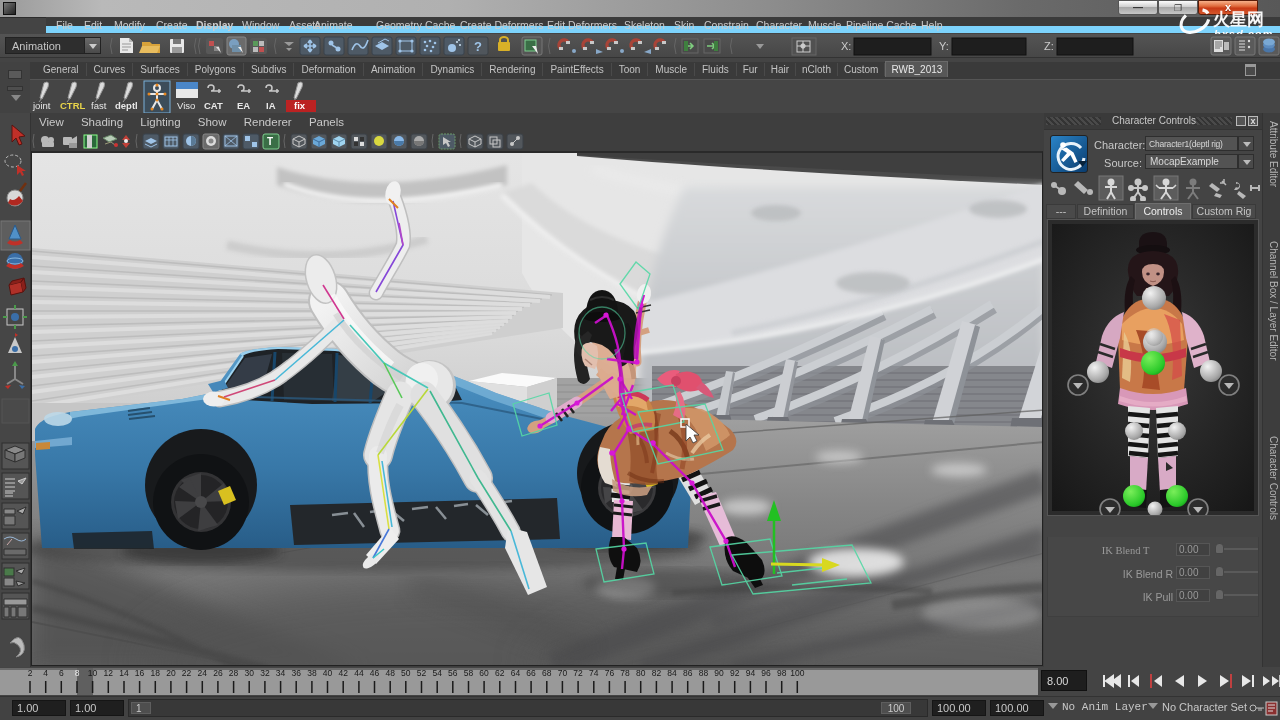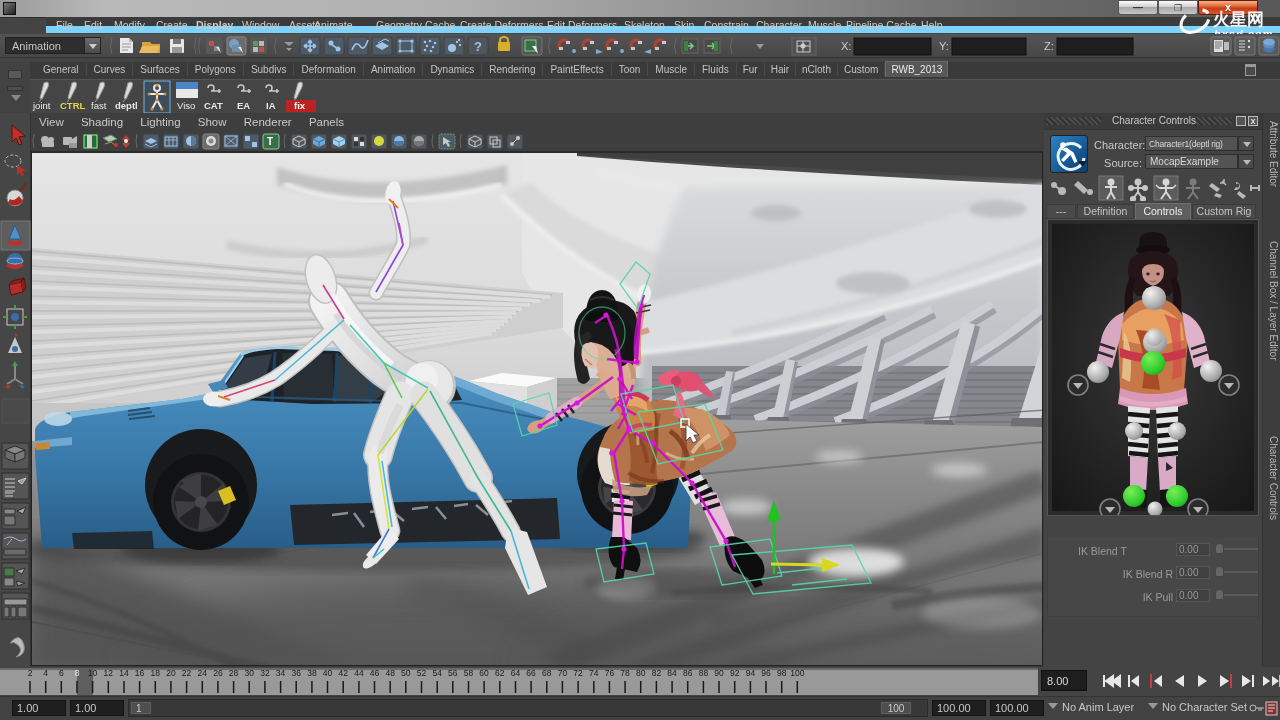--- a/index.html
+++ b/index.html
@@ -1082,21 +1082,21 @@
             </g>
     <g transform="translate(150,289)">
               <circle r="10" fill="#2c2c2c" stroke="#808080" stroke-width="1.6"></circle>
               <path d="M-5 -2 L5 -2 L0 4 Z" fill="#b8b8b8"></path>
             </g>
    </g>
   </svg>
  </div>
 
  <div class="abs" style="left:3px;top:424px;width:212px;height:80px;background:#474747;border:1px solid #3f3f3f;border-top:none;">
-   <div class="abs" style="left:30px;top:8px;width:95px;color:#9a9a9a;font-size:10.5px;text-align:left;">IK Blend T</div>
+   <div class="abs" style="left:30px;top:8px;width:95px;color:#9a9a9a;font-size:10.5px;text-align:center;font-family:Liberation Serif, serif;">IK Blend T</div>
    <div class="abs" style="left:128px;top:6px;width:34px;height:13px;background:#414141;border:1px solid #565656;color:#999;font-size:10px;padding:0 2px;">0.00</div>
    <div class="abs" style="left:170px;top:11px;width:40px;height:2px;background:#5a5a5a;"></div>
    <div class="abs" style="left:167px;top:6px;width:9px;height:11px;background:#666;border-radius:4px 4px 2px 2px;border:1px solid #444;"></div>
    <div class="abs" style="left:30px;top:31px;width:95px;color:#9a9a9a;font-size:10.5px;text-align:right;">IK Blend R</div>
    <div class="abs" style="left:128px;top:29px;width:34px;height:13px;background:#414141;border:1px solid #565656;color:#999;font-size:10px;padding:0 2px;">0.00</div>
    <div class="abs" style="left:170px;top:34px;width:40px;height:2px;background:#5a5a5a;"></div>
    <div class="abs" style="left:167px;top:29px;width:9px;height:11px;background:#666;border-radius:4px 4px 2px 2px;border:1px solid #444;"></div>
    <div class="abs" style="left:30px;top:54px;width:95px;color:#9a9a9a;font-size:10.5px;text-align:right;">IK Pull</div>
    <div class="abs" style="left:128px;top:52px;width:34px;height:13px;background:#414141;border:1px solid #565656;color:#999;font-size:10px;padding:0 2px;">0.00</div>
    <div class="abs" style="left:170px;top:57px;width:40px;height:2px;background:#5a5a5a;"></div>
@@ -1258,21 +1258,21 @@
 <div class="abs" id="rangerow" style="left:0;top:696px;width:1280px;height:24px;background:#424242;border-top:1px solid #333;">
   <div class="abs" style="left:12px;top:3px;width:54px;height:16px;background:#1f1f1f;border:1px solid #151515;color:#c8c8c8;font-size:11px;line-height:15px;padding-left:4px;">1.00</div>
   <div class="abs" style="left:70px;top:3px;width:54px;height:16px;background:#1f1f1f;border:1px solid #151515;color:#c8c8c8;font-size:11px;line-height:15px;padding-left:4px;">1.00</div>
   <div class="abs" style="left:128px;top:2px;width:800px;height:18px;background:#383838;border:1px solid #2a2a2a;">
     <div class="abs" style="left:2px;top:2px;width:20px;height:12px;background:#4e4e4e;border:1px solid #5e5e5e;color:#ccc;font-size:10px;line-height:11px;padding-left:4px;">1</div>
     <div class="abs" style="left:752px;top:2px;width:30px;height:12px;background:#4e4e4e;border:1px solid #5e5e5e;color:#ccc;font-size:10px;line-height:11px;text-align:center;">100</div>
   </div>
   <div class="abs" style="left:932px;top:3px;width:54px;height:16px;background:#1f1f1f;border:1px solid #151515;color:#c8c8c8;font-size:11px;line-height:15px;padding-left:4px;">100.00</div>
   <div class="abs" style="left:990px;top:3px;width:54px;height:16px;background:#1f1f1f;border:1px solid #151515;color:#c8c8c8;font-size:11px;line-height:15px;padding-left:4px;">100.00</div>
   <div class="abs" style="left:1048px;top:6px;width:0;height:0;border-left:5px solid transparent;border-right:5px solid transparent;border-top:6px solid #999;"></div>
-  <div class="abs" style="left:1062px;top:4px;color:#c8c8c8;font-size:11px;">No Anim Layer</div>
+  <div class="abs" style="left:1062px;top:4px;color:#c8c8c8;font-size:11px;font-family:Liberation Mono, monospace;">No Anim Layer</div>
   <div class="abs" style="left:1148px;top:6px;width:0;height:0;border-left:5px solid transparent;border-right:5px solid transparent;border-top:6px solid #999;"></div>
   <div class="abs" style="left:1162px;top:4px;color:#c8c8c8;font-size:11px;">No Character Set</div>
   <svg class="abs" style="left:1248px;top:3px;" width="30" height="18" viewBox="0 0 30 18">
     <g stroke="#bbb" fill="none">
           <circle cx="5" cy="8" r="3"></circle>
           <path d="M8 8 h8 m-3 0 v3 m-2 -3 v3"></path>
         </g>
     <rect x="18" y="2" width="11" height="13" fill="#8a3030" stroke="#c8c8c8"></rect>
         <path d="M20 5 h7 M20 8 h7 M20 11 h5" stroke="#ddd" stroke-width="1"></path>
   </svg>

